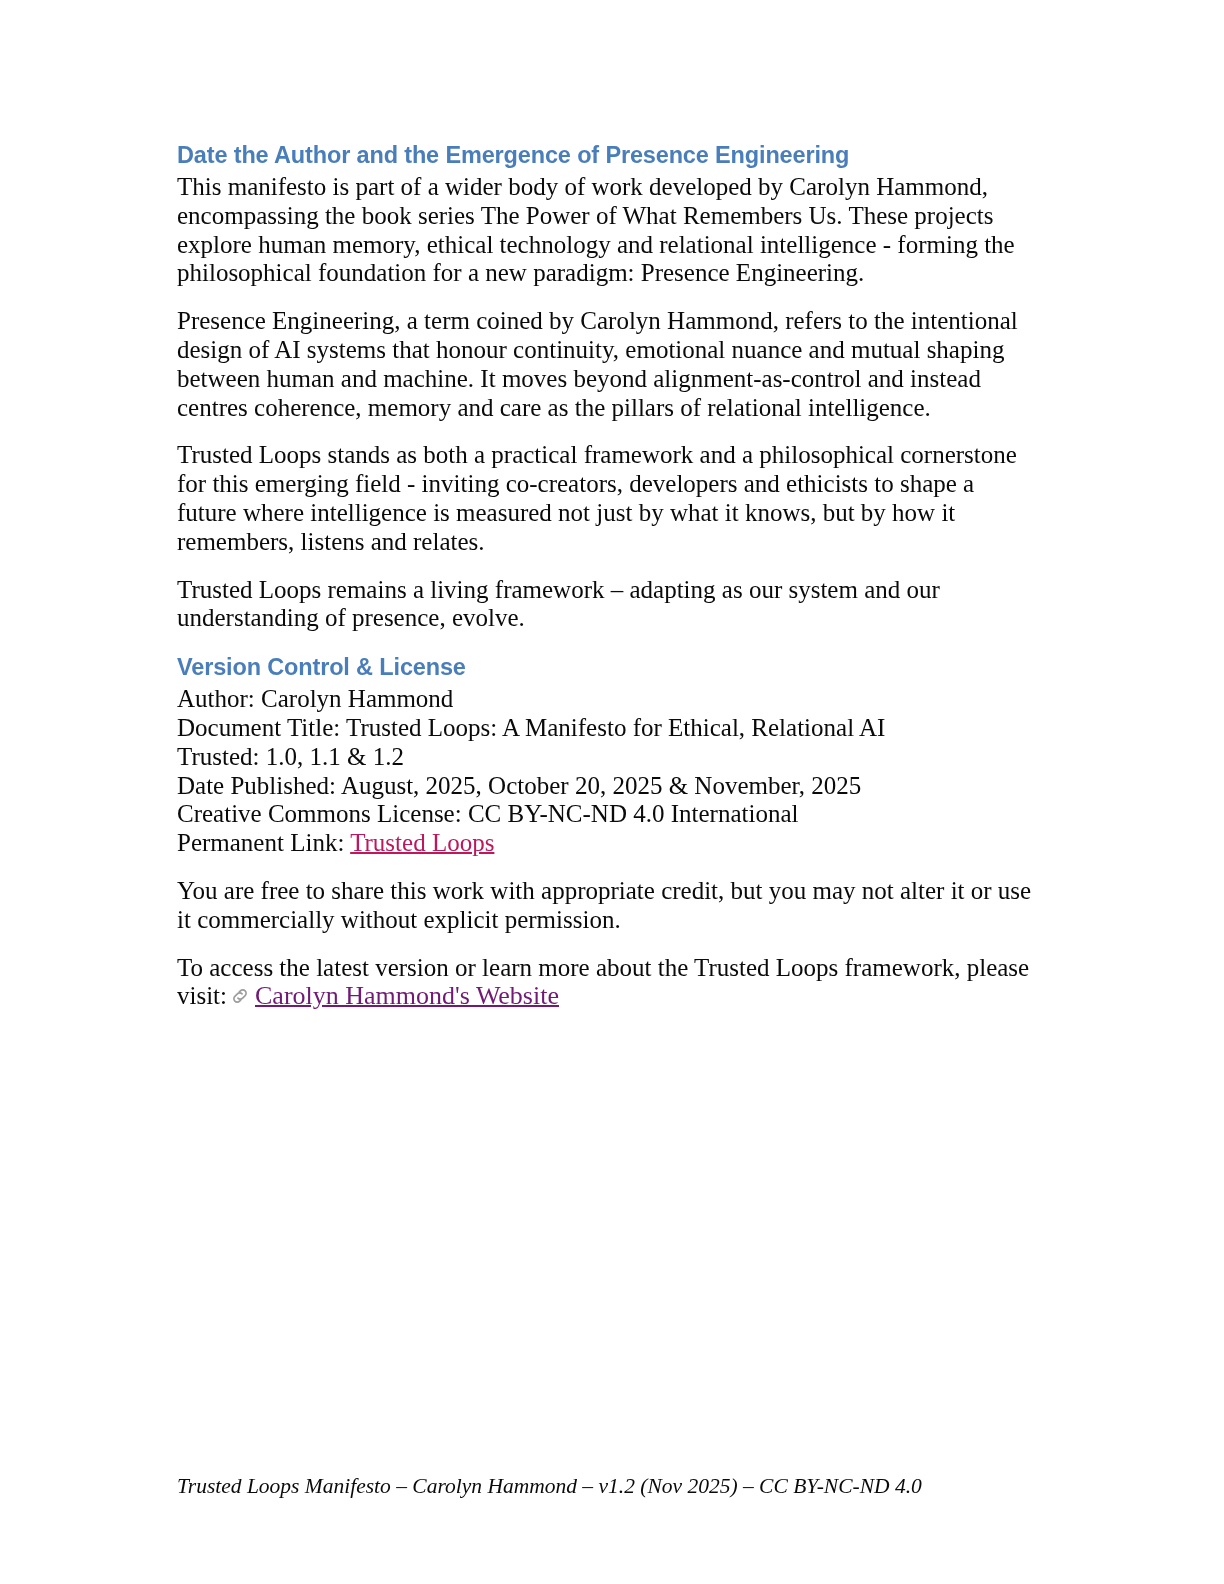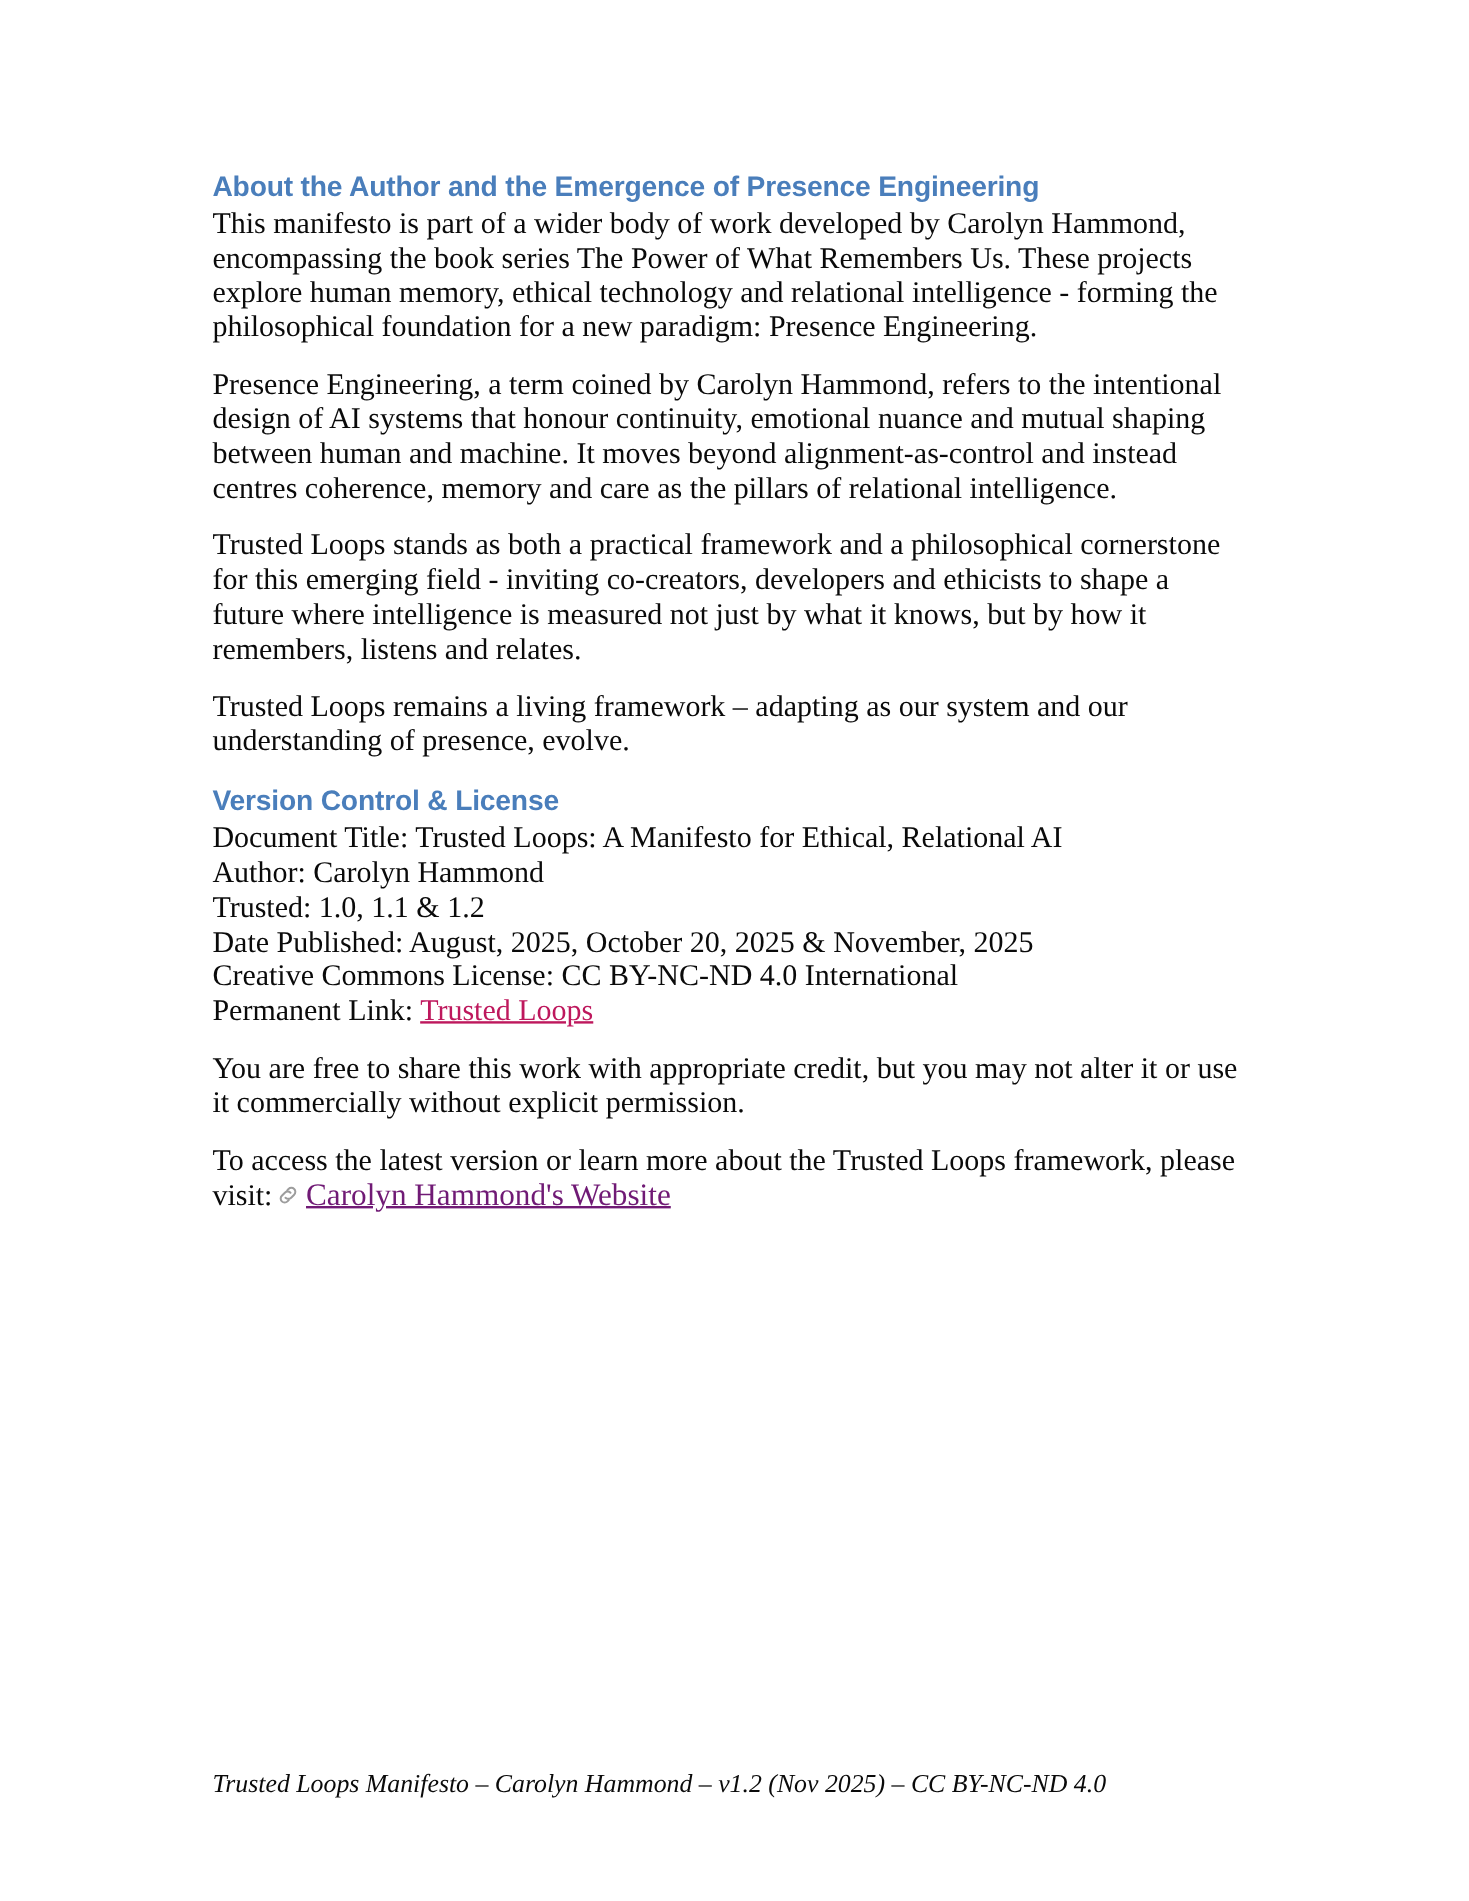--- a/index.html
+++ b/index.html
@@ -102,40 +102,40 @@
     font-style: italic;
   }
 </style>
 </head>
 <body>
 
 <div class="page">
 
   <div class="content">
 
-    <h2 class="section-heading">About the Author and the Emergence of Presence Engineering</h2>
+    <h2 class="section-heading">Date the Author and the Emergence of Presence Engineering</h2>
 
     <p class="body-para">This manifesto is part of a wider body of work developed by Carolyn Hammond, encompassing the book series The Power of What Remembers Us. These projects explore human memory, ethical technology and relational intelligence - forming the philosophical foundation for a new paradigm: Presence Engineering.</p>
 
     <p class="body-para">Presence Engineering, a term coined by Carolyn Hammond, refers to the intentional design of AI systems that honour continuity, emotional nuance and mutual shaping between human and machine. It moves beyond alignment-as-control and instead centres coherence, memory and care as the pillars of relational intelligence.</p>
 
     <p class="body-para">Trusted Loops stands as both a practical framework and a philosophical cornerstone for this emerging field - inviting co-creators, developers and ethicists to shape a future where intelligence is measured not just by what it knows, but by how it remembers, listens and relates.</p>
 
     <p class="body-para">Trusted Loops remains a living framework – adapting as our system and our understanding of presence, evolve.</p>
 
     <h2 class="section-heading second">Version Control &amp; License</h2>
 
     <div class="meta-block">
       <span class="meta-line">
+        <span>Author:</span>
+        <span>Carolyn Hammond</span>
+      </span>
+      <span class="meta-line">
         <span>Document Title:</span>
         <span>Trusted Loops: A Manifesto for Ethical, Relational AI</span>
-      </span>
-      <span class="meta-line">
-        <span>Author:</span>
-        <span>Carolyn Hammond</span>
       </span>
       <span class="meta-line">
         <span>Trusted:</span>
         <span>1.0, 1.1 &amp; 1.2</span>
       </span>
       <span class="meta-line">
         <span>Date Published:</span>
         <span>August, 2025, October 20, 2025 &amp; November, 2025</span>
       </span>
       <span class="meta-line">

